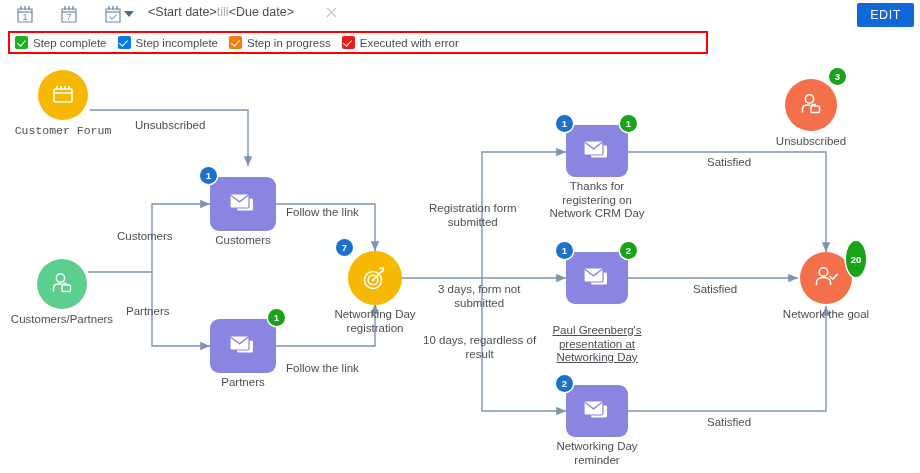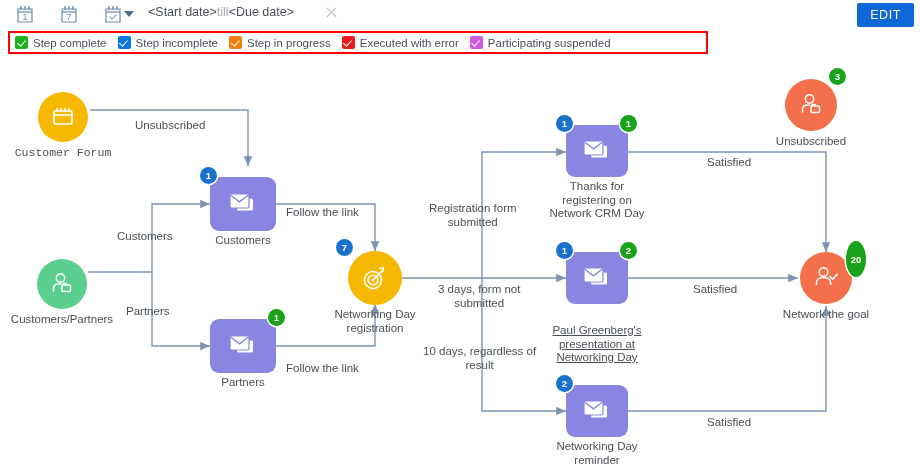--- a/index.html
+++ b/index.html
@@ -113,24 +113,20 @@
       <span class="leg-label">Step incomplete</span>
     </div>
     <div class="leg-item">
       <span class="leg-box" style="background:#f57c10"></span>
       <span class="leg-label">Step in progress</span>
     </div>
     <div class="leg-item">
       <span class="leg-box" style="background:#eb1c1c"></span>
       <span class="leg-label">Executed with error</span>
     </div>
-    <div class="leg-item">
-      <span class="leg-box" style="background:#cf5ce0"></span>
-      <span class="leg-label">Participating suspended</span>
-    </div>
   </div>
 
   <div class="canvas">
 
     <svg class="edges" viewBox="0 0 920 417">
       <defs>
         <marker id="ah" markerWidth="8" markerHeight="8" refX="7" refY="3" orient="auto">
           <path d="M0,0 L7,3 L0,6 z" fill="#7e94ae"></path>
         </marker>
       </defs>
@@ -153,21 +149,21 @@
         <path d="M482,222 L482,355 L566,355" marker-end="url(#ah)"></path>
 
         <path d="M628,96 L826,96 L826,196" marker-end="url(#ah)"></path>
 
         <path d="M628,222 L798,222" marker-end="url(#ah)"></path>
 
         <path d="M628,355 L826,355 L826,250" marker-end="url(#ah)"></path>
       </g>
     </svg>
 
-    <div class="node" style="left:38px;top:36px;font-family:Liberation Mono, monospace;">
+    <div class="node" style="left:38px;top:14px;font-family:Liberation Mono, monospace;">
       <div class="circ" style="width:50px;height:50px;background:#f6b800;">
         <svg width="26" height="26" viewBox="0 0 26 26">
           <rect x="4" y="7" width="18" height="13" rx="1.5" fill="none" stroke="#fff" stroke-width="1.6"></rect>
           <path d="M4 11h18" stroke="#fff" stroke-width="1.6"></path>
           <path d="M7 7V4.5M11 7V4.5M15 7V4.5M19 7V4.5" stroke="#fff" stroke-width="1.6" stroke-linecap="round"></path>
         </svg>
       </div>
       <div class="nlabel" style="top:54px;">Customer Forum</div>
     </div>
 
@@ -284,19 +280,19 @@
       <div class="nlabel" style="top:56px;">Network the goal</div>
     </div>
 
     <div class="elabel" style="left:135px;top:63px;">Unsubscribed</div>
     <div class="elabel" style="left:117px;top:174px;">Customers</div>
     <div class="elabel" style="left:126px;top:249px;">Partners</div>
     <div class="elabel" style="left:286px;top:150px;">Follow the link</div>
     <div class="elabel" style="left:286px;top:306px;">Follow the link</div>
     <div class="elabel" style="left:429px;top:146px;text-align:center;">Registration form<br>submitted</div>
     <div class="elabel" style="left:438px;top:227px;">3 days, form not<br>submitted</div>
-    <div class="elabel" style="left:423px;top:278px;margin-top:11px;">10 days, regardless of<br>result</div>
+    <div class="elabel" style="left:423px;top:278px;">10 days, regardless of<br>result</div>
     <div class="elabel" style="left:707px;top:100px;">Satisfied</div>
     <div class="elabel" style="left:693px;top:227px;">Satisfied</div>
     <div class="elabel" style="left:707px;top:360px;">Satisfied</div>
 
   </div>
 </div>
 
 </body></html>

